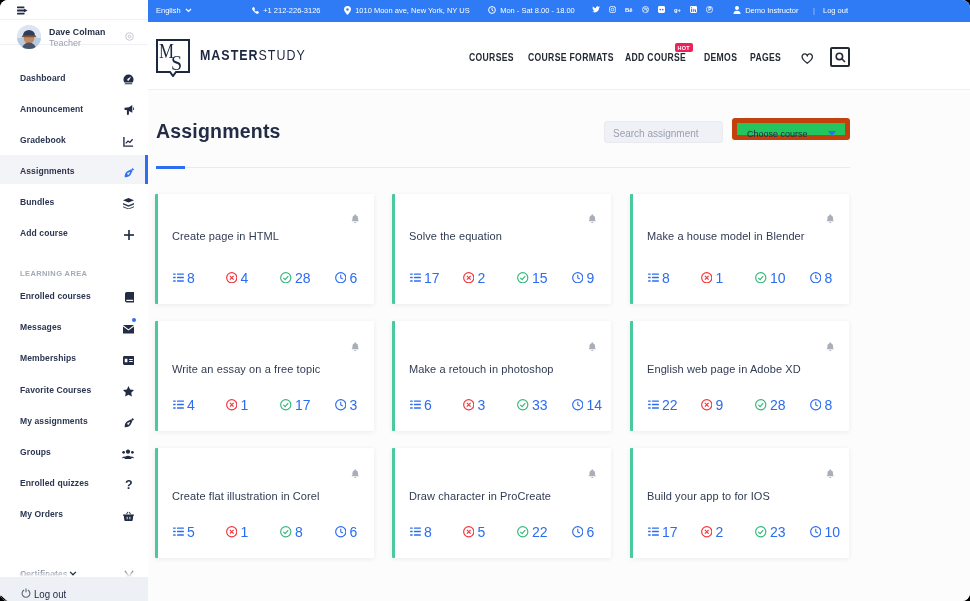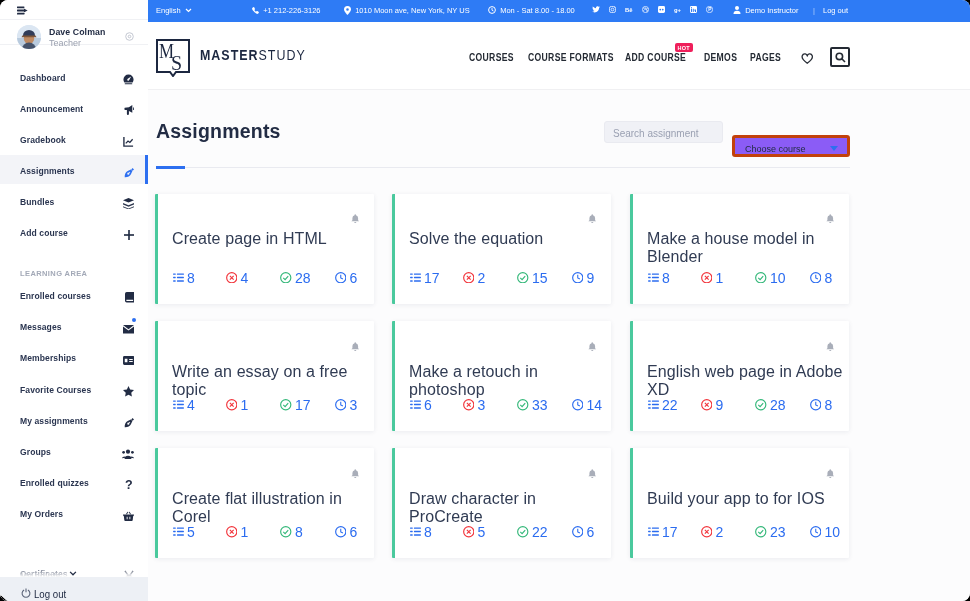--- a/index.html
+++ b/index.html
@@ -42,28 +42,28 @@
 .heart { position:absolute; left:653px; top:30.5px; }
 .searchbtn { position:absolute; left:682px; top:25px; width:20px; height:20px; border:2px solid #242a33; border-radius:2px; }
 
 
 .content { position:absolute; left:148px; top:90px; width:822px; height:511px; background:#fcfcfd; }
 .page-title { position:absolute; left:8px; top:30px; font-size:19.5px; font-weight:bold; color:#222c44; letter-spacing:0.2px; }
 .title-line { position:absolute; left:8px; top:77px; width:694px; height:1px; background:#e9eaf0; }
 .title-line-blue { position:absolute; left:8px; top:76px; width:29px; height:3px; background:#2d6ff0; }
 .search-input { position:absolute; left:456px; top:31px; width:119px; height:22px; background:#f0f1f6; border:1px solid #e9eaf0; border-radius:3px; }
 .search-input span { position:absolute; left:8px; top:6px; font-size:10px; color:#9aa0b2; }
-.choose { position:absolute; left:584px; top:45px; width:118px; height:22px; background:#8b5cf6; border:3px solid #c2410c; border-radius:3px; }
+.choose { position:absolute; left:584px; top:28px; width:118px; height:22px; background:#22c55e; border:5px solid #c2410c; border-radius:3px; }
 .choose span { position:absolute; left:10px; top:5.5px; font-size:9px; color:#222c44; }
 .choose .tri { position:absolute; right:9px; top:8px; width:0; height:0; border-left:4.2px solid transparent; border-right:4.2px solid transparent; border-top:5.2px solid #2d6ff0; }
 
 
 .card { position:absolute; width:219px; height:110px; background:#fff; border-left:3px solid #4ac99d; box-shadow:0 1px 5px rgba(30,40,80,0.08); border-radius:1px; }
 .card .bell { position:absolute; right:14.2px; top:16.2px; color:#a9aeb9; }
-.card .ctitle { position:absolute; left:14px; top:42px; font-size:16px; color:#303b53; letter-spacing:0.1px; }
+.card .ctitle { position:absolute; left:14px; top:42px; font-size:11px; color:#303b53; letter-spacing:0.1px; }
 .card.r1 .ctitle { top:36.5px; }
 .card .stats { position:absolute; left:14.5px; top:76px; width:195px; height:16px; }
 .stat { position:absolute; top:0; height:16px; display:flex; align-items:center; }
 .stat .num { font-size:14px; color:#2b6cf0; margin-left:3.5px; }
 .s1 { left:0; } .s2 { left:53px; } .s3 { left:107.5px; } .s4 { left:162px; }
 
 .cursor { position:absolute; left:0px; top:593.5px; z-index:20; }
 </style>
 </head>
 <body>

